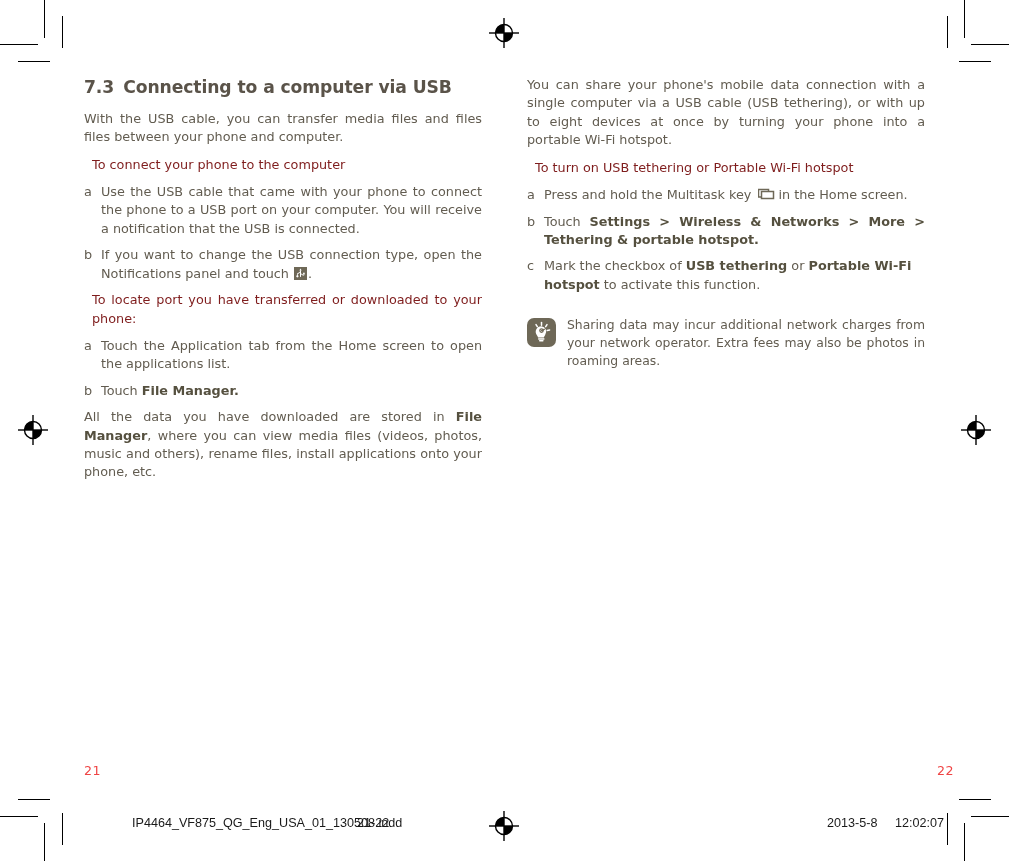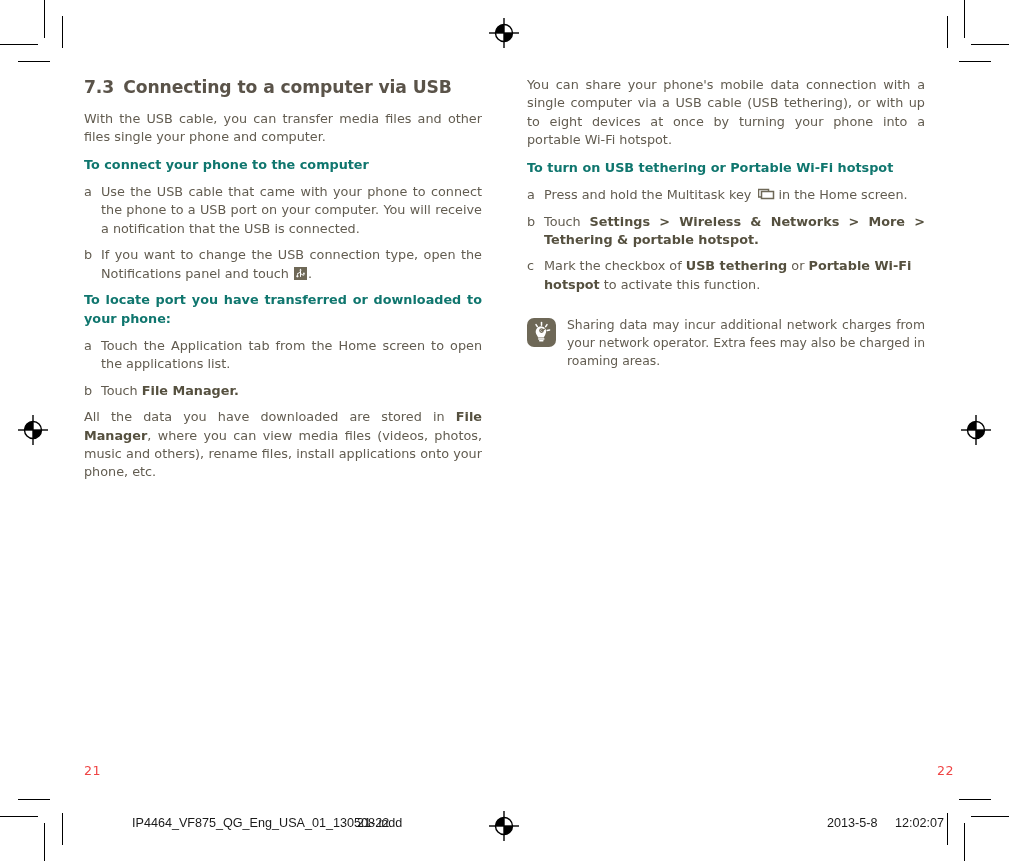--- a/index.html
+++ b/index.html
@@ -55,24 +55,24 @@
   p.body {
     font-size: 12.8px;
     line-height: 1.44;
     margin: 0 0 9px 0;
     text-align: justify;
     color: #625c50;
   }
 
   p.subhead {
     font-size: 12.8px;
-    font-weight: bold;
+    font-weight: normal;
     line-height: 1.44;
-    margin: 0 0 9px 0;
-    color: #0f766e;
+    margin: 0 0 9px 8px;
+    color: #7f1d1d;
     text-align: justify;
   }
 
   .step {
     display: flex;
     font-size: 12.8px;
     line-height: 1.44;
     margin: 0 0 8px 0;
     color: #625c50;
   }
@@ -218,21 +218,21 @@
 
 <div class="page">
 
   <div class="col col-left">
 
     <h2 class="section">
       <span class="num">7.3</span>
       <span class="ttl">Connecting to a computer via USB</span>
     </h2>
 
-    <p class="body">With the USB cable, you can transfer media files and other files single your phone and computer.</p>
+    <p class="body">With the USB cable, you can transfer media files and files files between your phone and computer.</p>
 
     <p class="subhead">To connect your phone to the computer</p>
 
     <div class="step">
       <span class="lbl">a</span>
       <span class="txt">Use the USB cable that came with your phone to connect the phone to a USB port on your computer. You will receive a notification that the USB is connected.</span>
     </div>
 
     <div class="step">
       <span class="lbl">b</span>
@@ -302,21 +302,21 @@
           <path d="M14.3 8.2 a5.6 5.6 0 0 0 -4.4 9.0 c0.7 0.9 1.0 1.4 1.1 2.2 l5.9 0 c0.1 -0.8 0.45 -1.3 1.15 -2.2 a5.6 5.6 0 0 0 -3.75 -9.0 z" fill="#ffffff"></path>
           <g stroke="#6e6857" stroke-width="1.1" stroke-linecap="round">
             <line x1="11.3" y1="20.6" x2="17.2" y2="20.6"></line>
           </g>
           <rect x="11.2" y="20.2" width="6.2" height="1.5" fill="#ffffff"></rect>
           <rect x="12.0" y="22.0" width="4.6" height="1.4" rx="0.7" fill="#ffffff"></rect>
           <circle cx="14.5" cy="12.6" r="1.7" fill="none" stroke="#6e6857" stroke-width="1.3"></circle>
           <line x1="14.5" y1="12.6" x2="17.3" y2="11.3" stroke="#6e6857" stroke-width="1.3" stroke-linecap="round"></line>
         </svg>
       </div>
-      <div class="tip-text">Sharing data may incur additional network charges from your network operator. Extra fees may also be charged in roaming areas.</div>
+      <div class="tip-text">Sharing data may incur additional network charges from your network operator. Extra fees may also be photos in roaming areas.</div>
     </div>
   </div>
 
   <div class="pagenum pn-left">21</div>
   <div class="pagenum pn-right">22</div>
 
 </div>
 
 <div class="printbar">
   <span class="file">IP4464_VF875_QG_Eng_USA_01_130508.indd</span>

